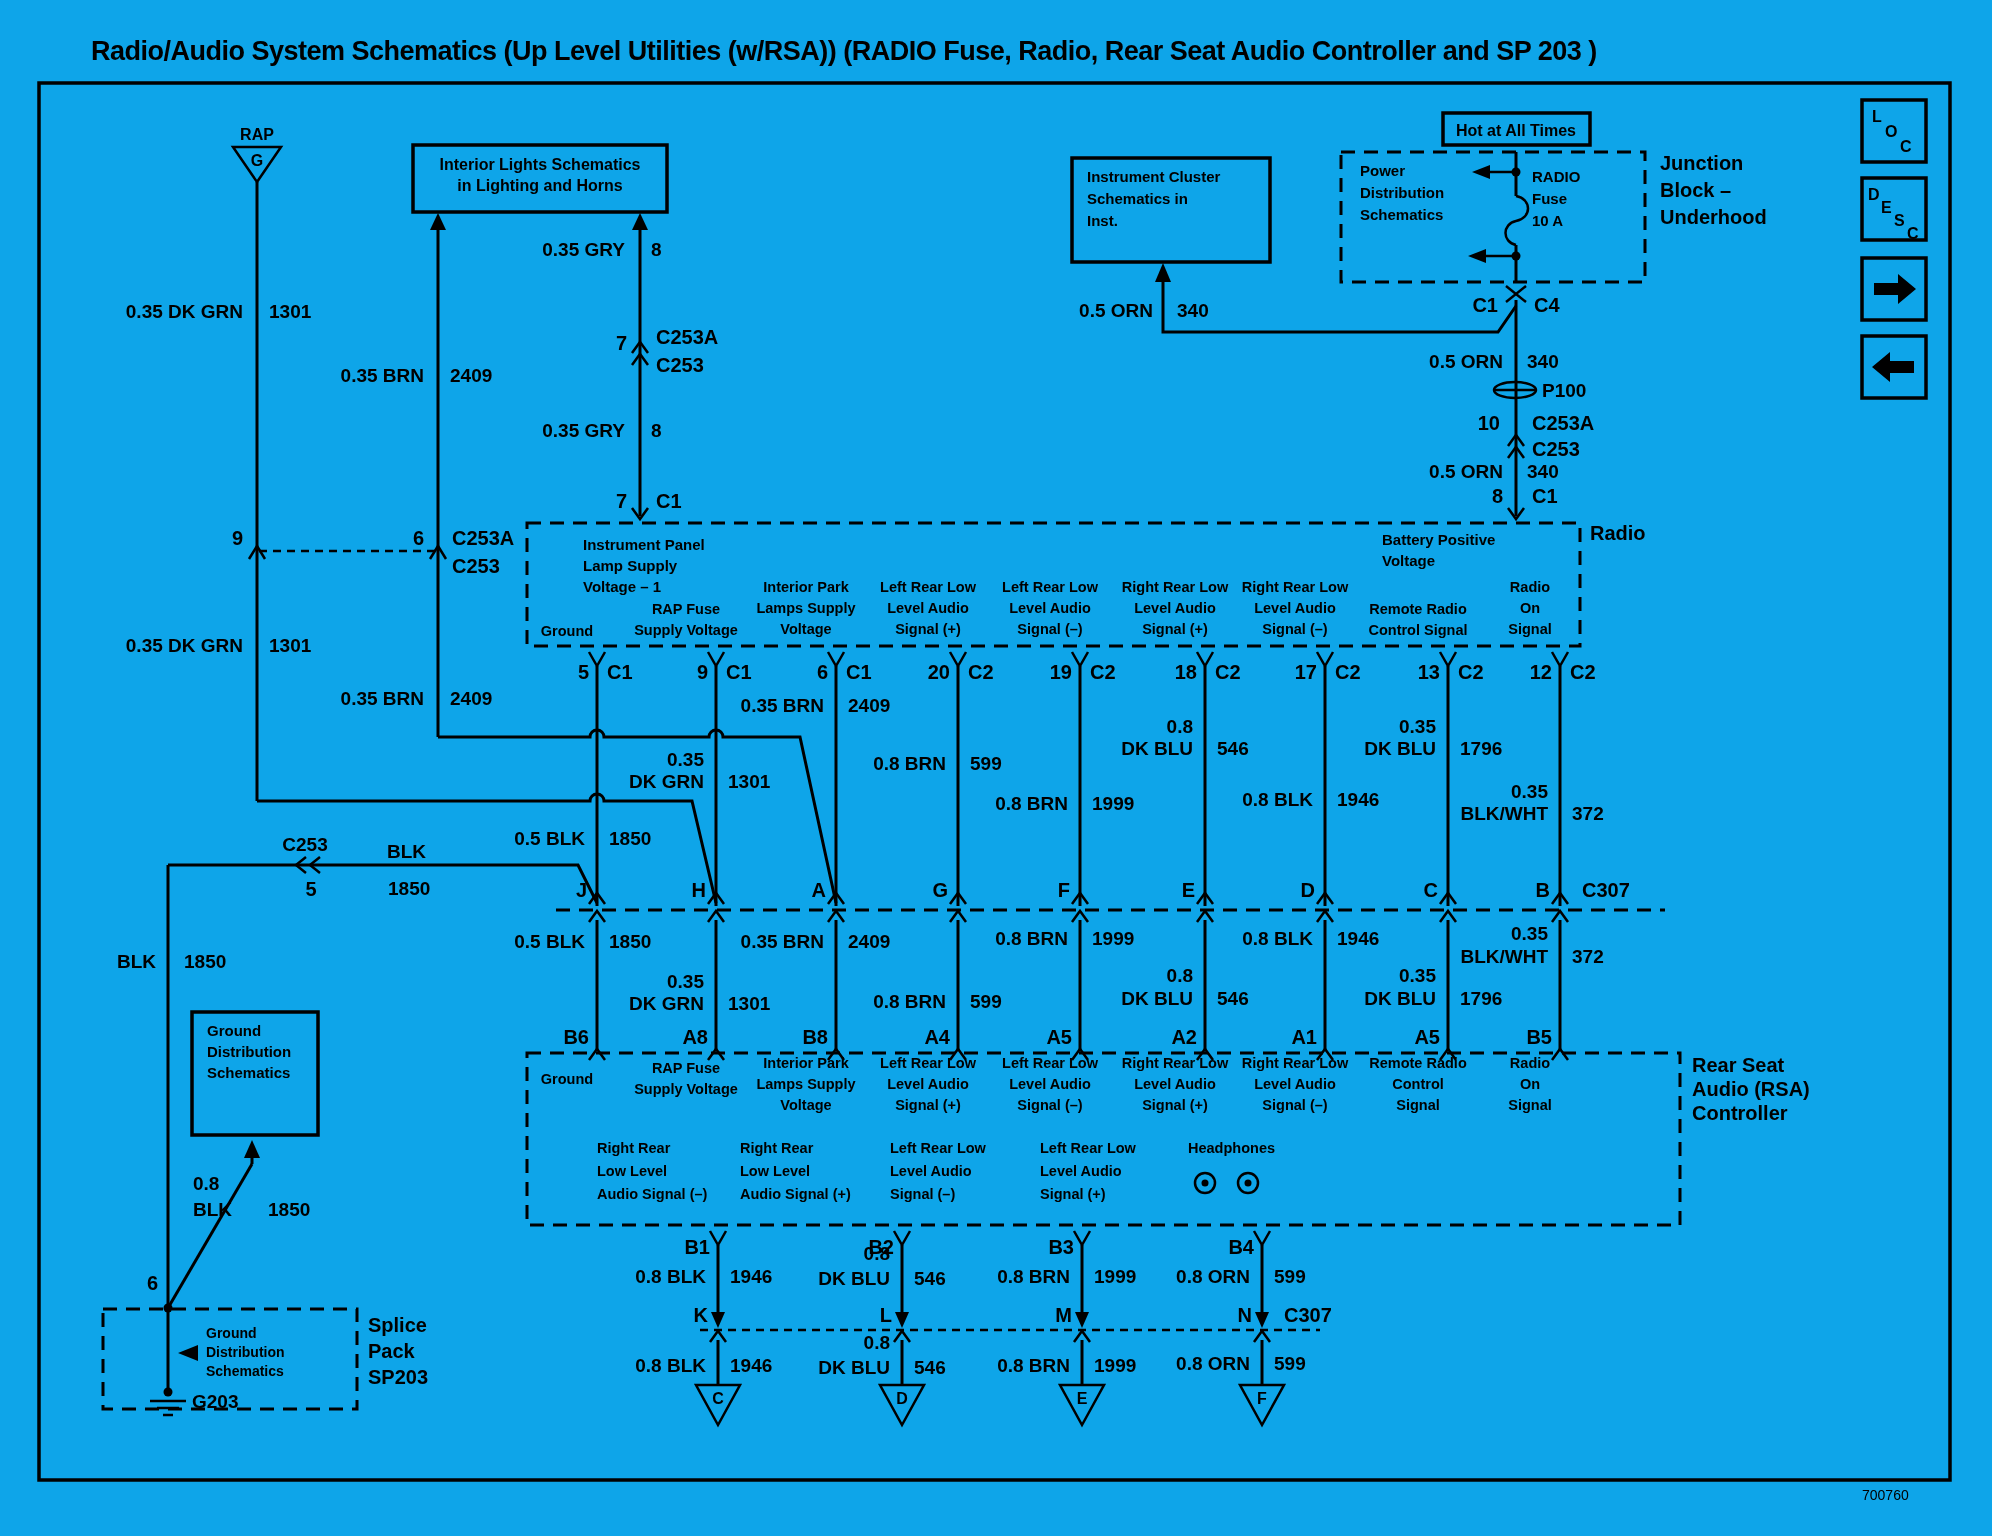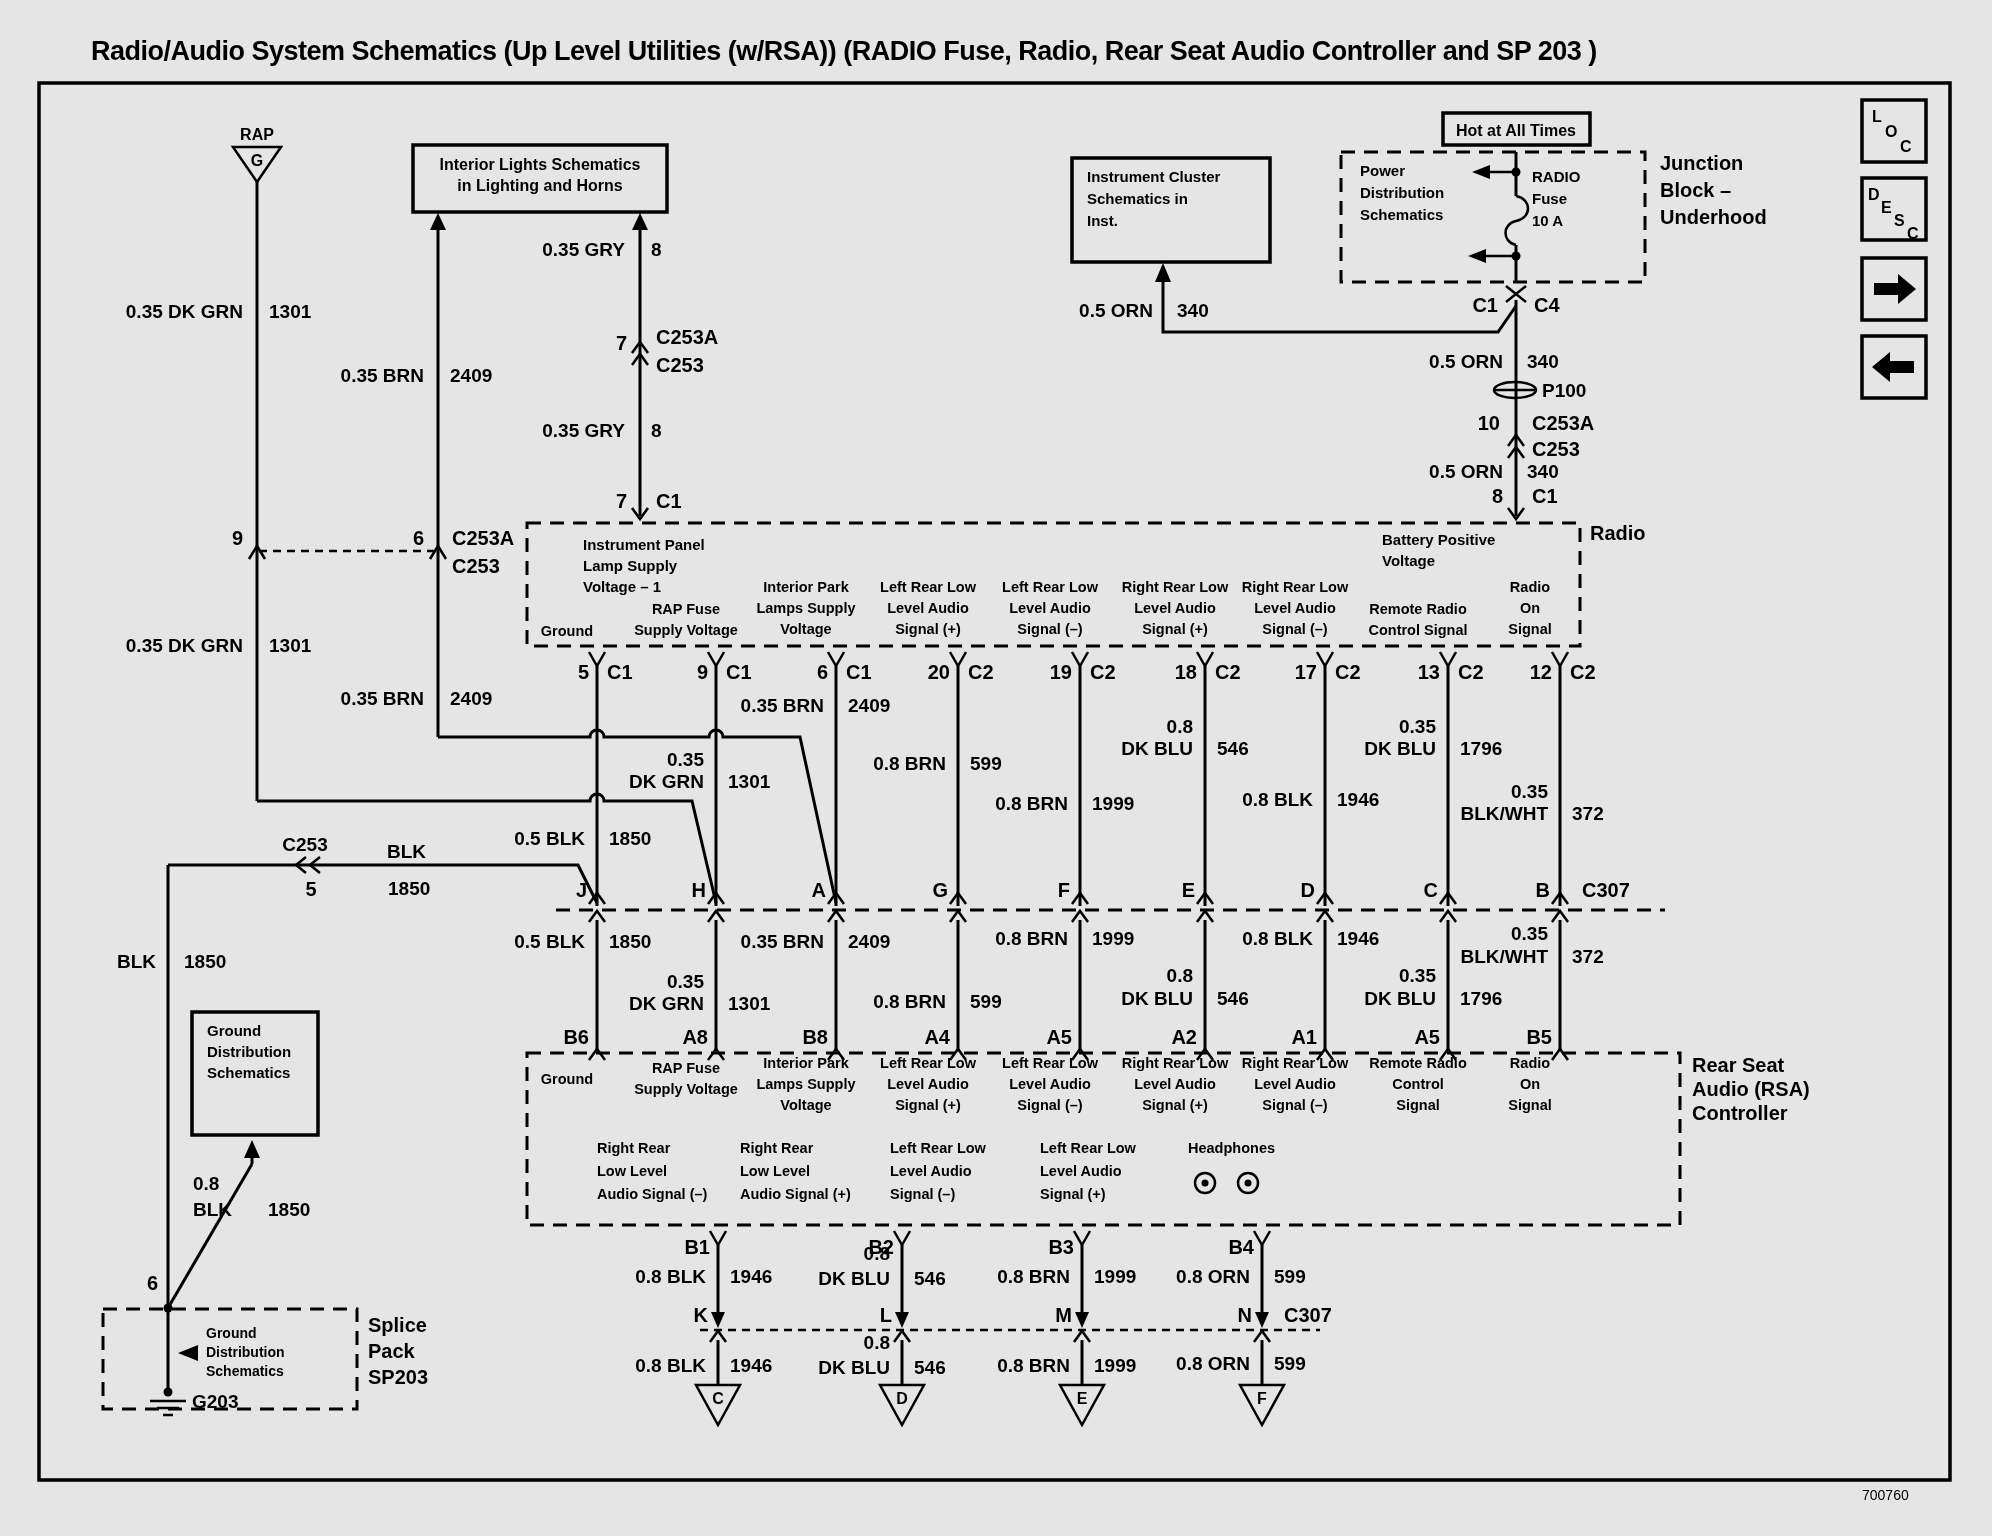--- a/index.html
+++ b/index.html
@@ -1,16 +1,16 @@
 <!DOCTYPE html>
 <html><head>
 <meta charset="utf-8">
 <style>
   html,body{margin:0;padding:0;background:#fff;}
-  #page{position:relative;width:1992px;height:1536px;background:#e5e5e5;font-family:"Liberation Sans",sans-serif;text-decoration:underline;}
+  #page{position:relative;width:1992px;height:1536px;background:#0ea5e9;font-family:"Liberation Sans",sans-serif;text-decoration:underline;}
   svg text{font-family:"Liberation Sans",sans-serif;font-weight:bold;fill:#000;}
   .s27{font-size:27px;letter-spacing:-0.5px;}
   .s19{font-size:19px;}
   .s20{font-size:20px;}
   .s16{font-size:16px;}
   .s15{font-size:15px;}
   .s14{font-size:14.5px;}
   .s13{font-size:14px;font-weight:normal;}
   .ln{stroke:#000;stroke-width:3;fill:none;}
   .ln2{stroke:#000;stroke-width:2.5;fill:none;}

